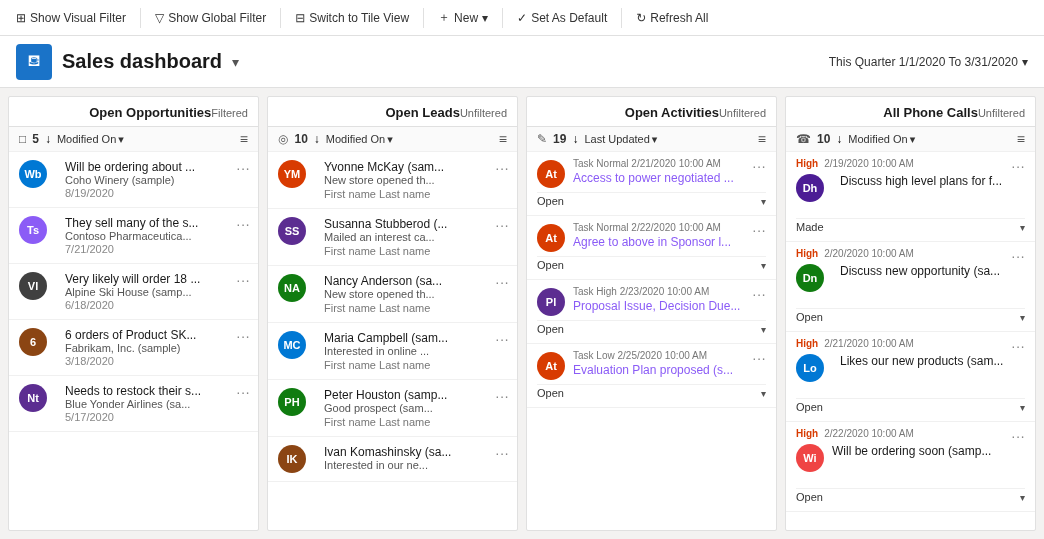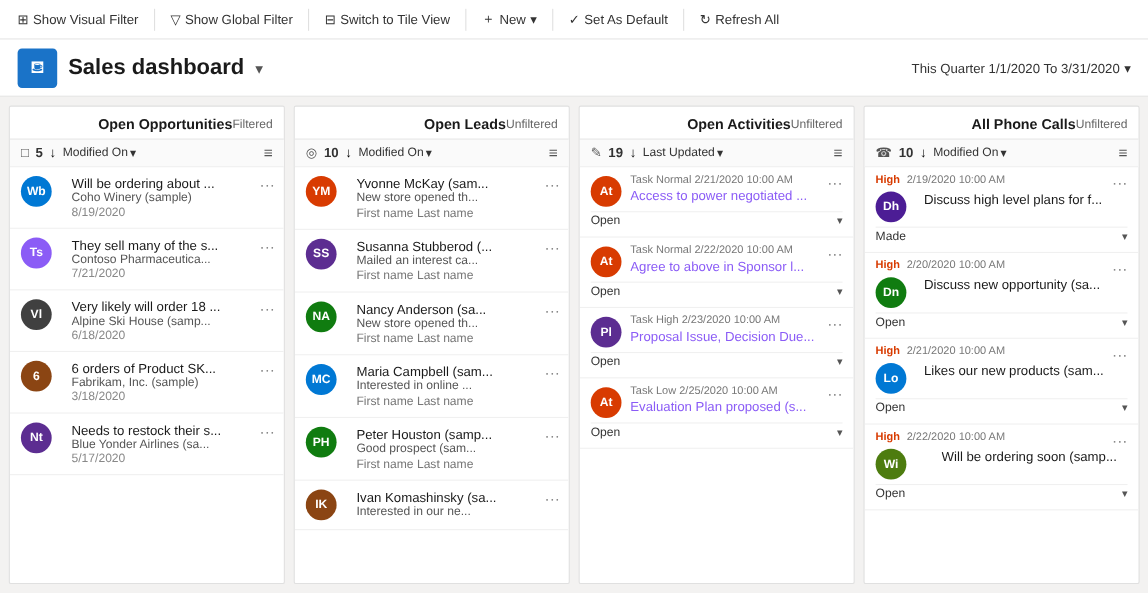--- a/index.html
+++ b/index.html
@@ -96,21 +96,21 @@
     .phone-card {
       padding: 6px 10px; border-bottom: 1px solid #f0f0f0; cursor: pointer;
     }
     .phone-row { display: flex; align-items: flex-start; gap: 8px; }
     .phone-priority { font-size: 10px; font-weight: 600; }
     .phone-priority.high { color: #d83b01; }
     .phone-date { font-size: 10px; color: #777; }
     .phone-title { font-size: 12px; color: #1a1a1a; font-weight: 500; white-space: nowrap; overflow: hidden; text-overflow: ellipsis; }
     .phone-status {
       font-size: 11px; color: #333; padding: 2px 0; display: flex; align-items: flex-end;
-      justify-content: space-between; margin-top: 4px; border-top: 1px solid #f0f0f0;
+      justify-content: space-between; margin-top: 16px; border-top: 1px solid #f0f0f0;
     }
   </style>
 </head>
 <body>
 
 <div class="toolbar">
   <button class="toolbar-btn">
     <span>⊞</span>
     <span>Show Visual Filter</span>
   </button>
@@ -447,21 +447,21 @@
         <div class="phone-row">
           <div style="flex:1;min-width:0">
             <div style="display:flex;align-items:center;gap:6px;margin-bottom:2px">
               <span class="phone-priority high">High</span>
               <span class="phone-date">2/22/2020 10:00 AM</span>
             </div>
           </div>
           <span class="activity-more">···</span>
         </div>
         <div class="phone-row">
-          <div class="avatar" style="background:#4d7c0f;margin-right:24px">Wi</div>
+          <div class="avatar" style="background:#ef4444;margin-right:0">Wi</div>
           <div class="phone-title">Will be ordering soon (samp...</div>
         </div>
         <div class="phone-status">
           <span>Open</span>
           <span class="activity-chevron">▾</span>
         </div>
       </div>
       </div>
     </div>
   </div>

